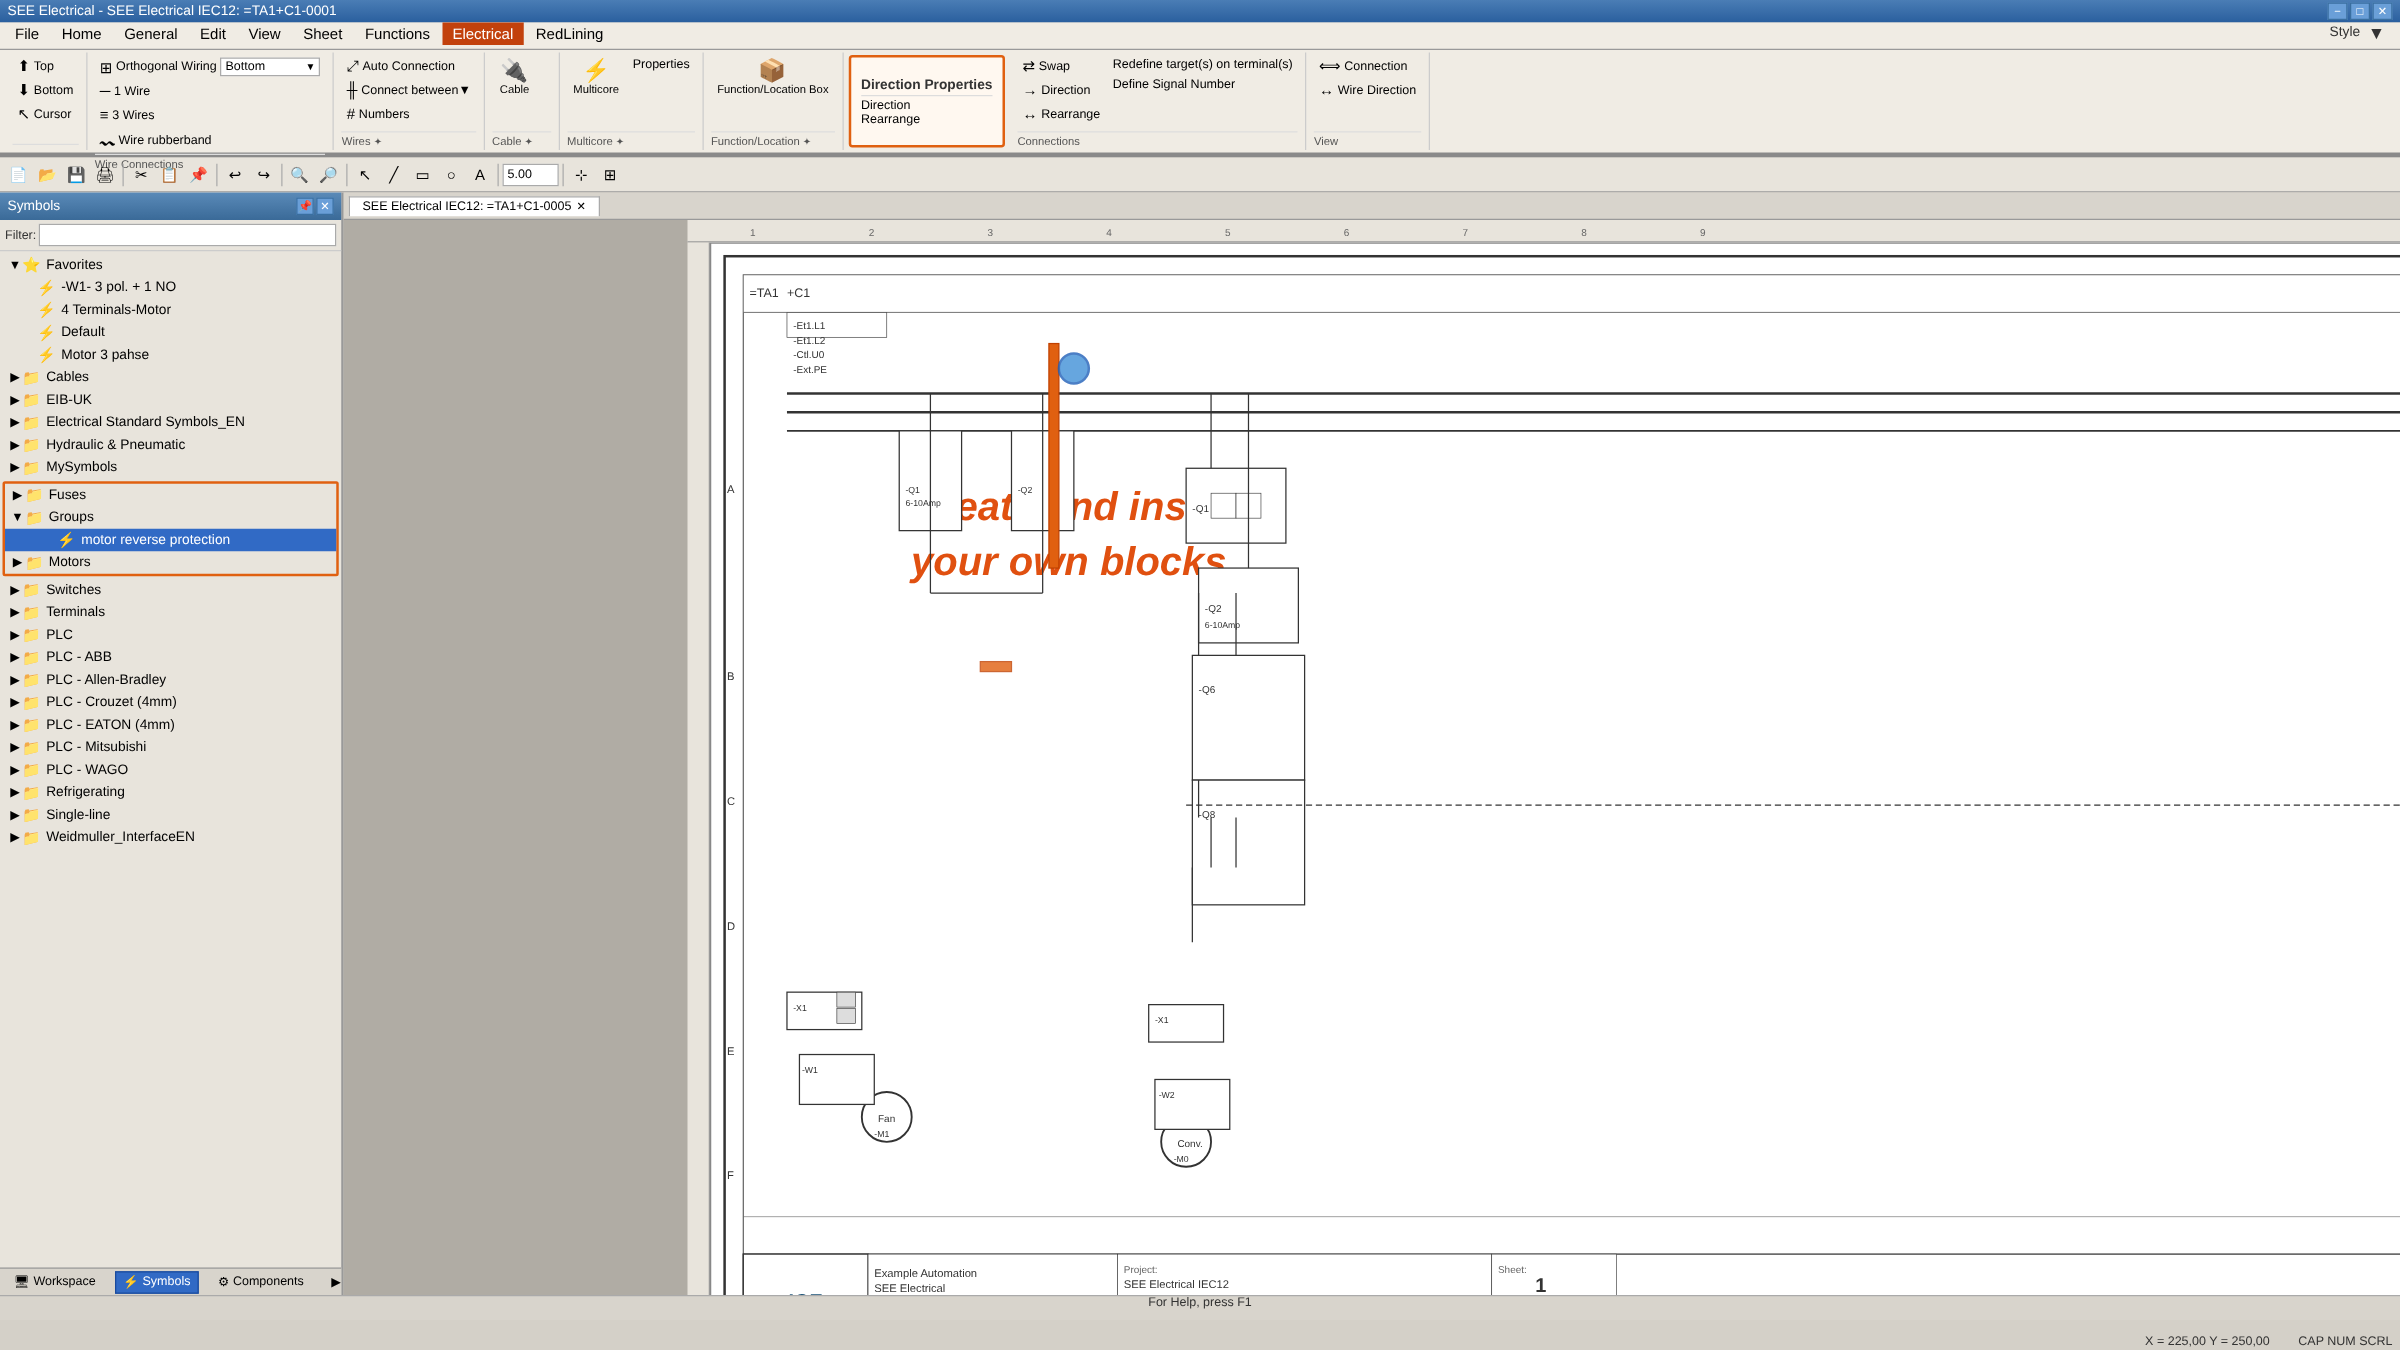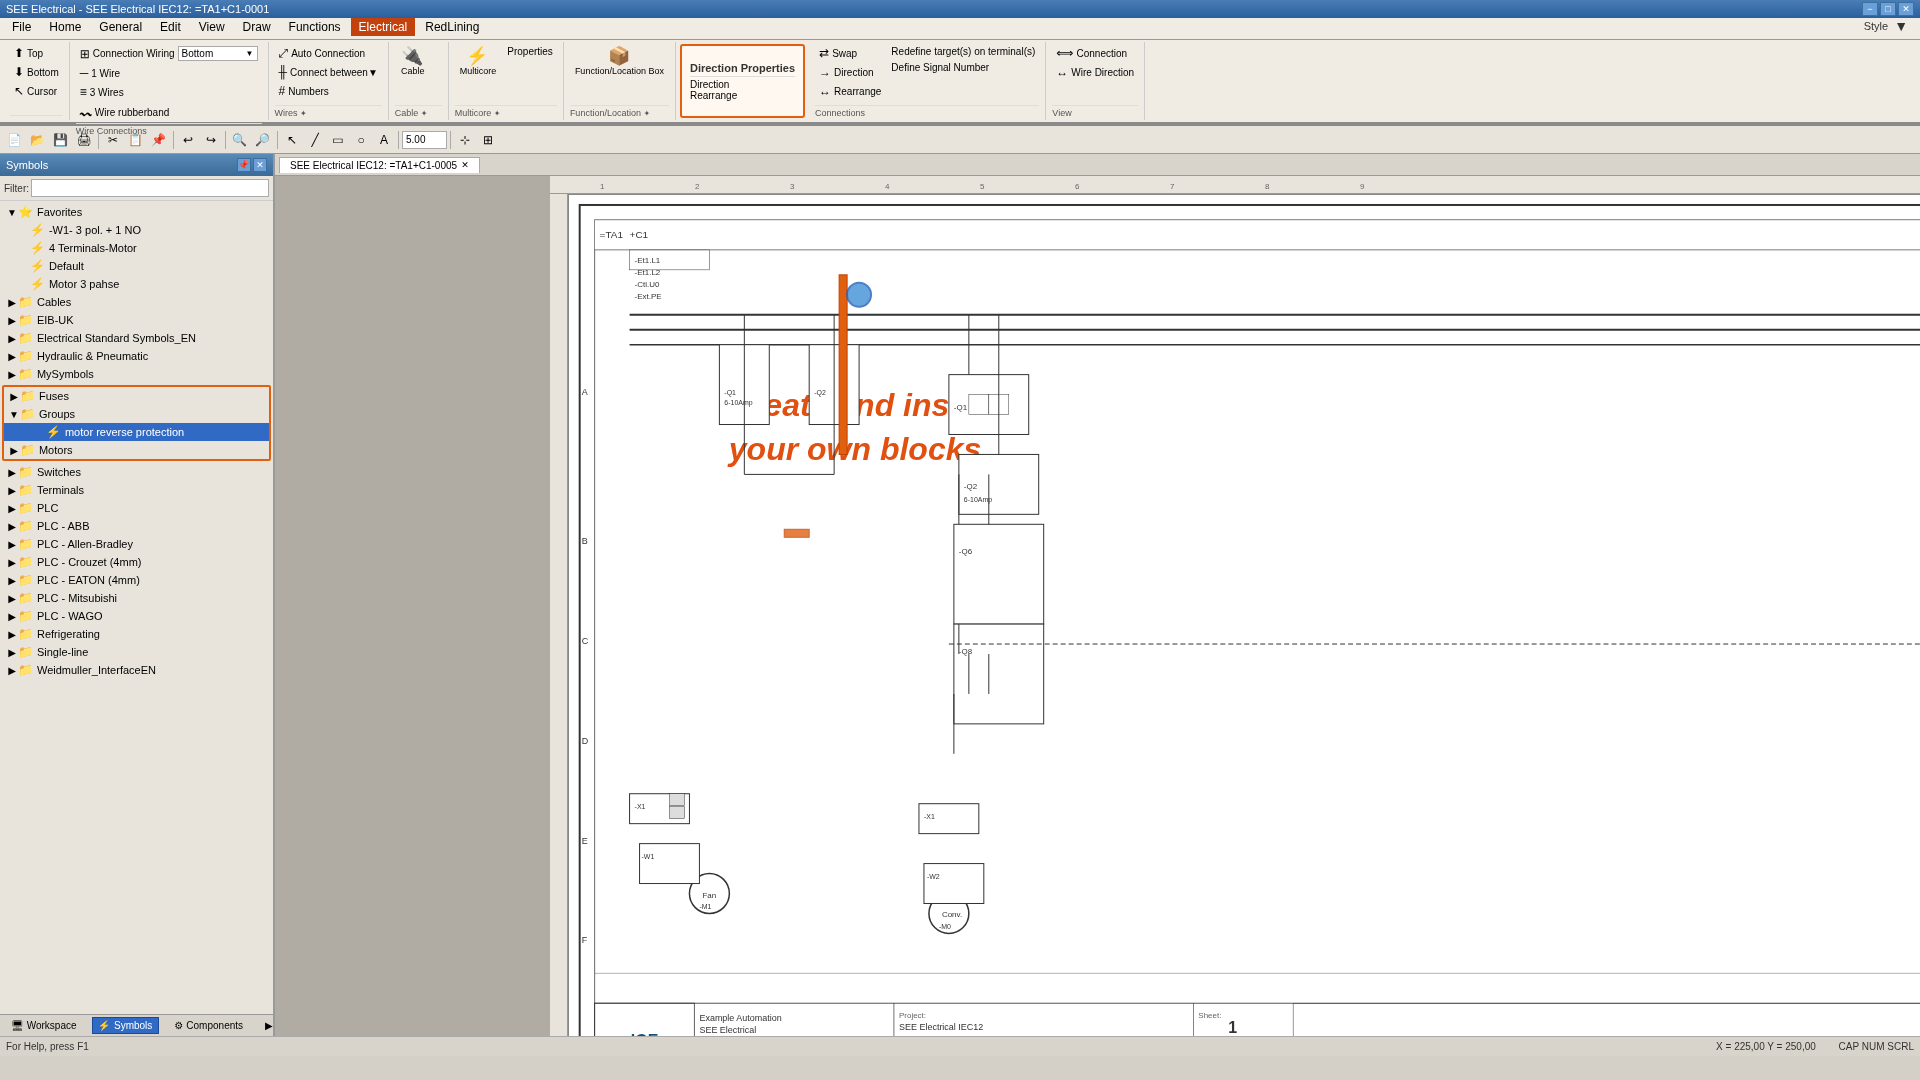--- a/index.html
+++ b/index.html
@@ -135,21 +135,21 @@
     
     .overlay-text {
       position: absolute; left: 10%; top: 20%;
       font-size: 32px; font-weight: bold; color: #e05010;
       font-style: italic; line-height: 1.4; pointer-events: none;
     }
 
     
     #statusbar {
       height: 20px; background: #d8d4cc; border-top: 1px solid #aaa;
-      display: flex; align-items: center; padding: 0 6px; gap: 20px; font-size: 10px; color: #333;
+      display: flex; align-items: center; padding: 0 6px; gap: 20px; font-size: 10px; color: #333; flex-direction: column;
     }
     #statusbar-coords { margin-left: auto; }
 
     
     .tree-highlight-box {
       border: 2px solid #e06010; border-radius: 2px; margin: 2px 0;
     }
   </style>
 </head>
 <body>
@@ -162,21 +162,21 @@
     <div class="title-btn">✕</div>
   </div>
 </div>
 
 <div id="menubar">
   <span class="menu-item">File</span>
   <span class="menu-item">Home</span>
   <span class="menu-item">General</span>
   <span class="menu-item">Edit</span>
   <span class="menu-item">View</span>
-  <span class="menu-item">Draw</span>
+  <span class="menu-item">Sheet</span>
   <span class="menu-item">Functions</span>
   <span class="menu-item active">Electrical</span>
   <span class="menu-item">RedLining</span>
   <div class="style-area">
     <span>Style</span>
     <span style="margin-left:6px; font-size:14px;">▼</span>
   </div>
 </div>
 
 <div id="ribbon">
@@ -200,21 +200,21 @@
         </div>
       </div>
       <div class="ribbon-group-label"></div>
     </div>
 
     <div class="ribbon-group">
       <div class="ribbon-group-content">
         <div class="ribbon-small-group">
           <div class="ribbon-small-btn">
             <span class="ribbon-small-icon">⊞</span>
-            <span>Connection Wiring </span>
+            <span>Orthogonal Wiring </span>
             <div class="ribbon-dropdown" style="width:80px;">
                 <span>Bottom</span>
                 <span class="ribbon-dropdown-arrow">▼</span>
               </div>
           </div>
           <div class="ribbon-small-btn">
               <span class="ribbon-small-icon">─</span>
               <span>1 Wire</span>
             </div>
           <div class="ribbon-small-btn">

